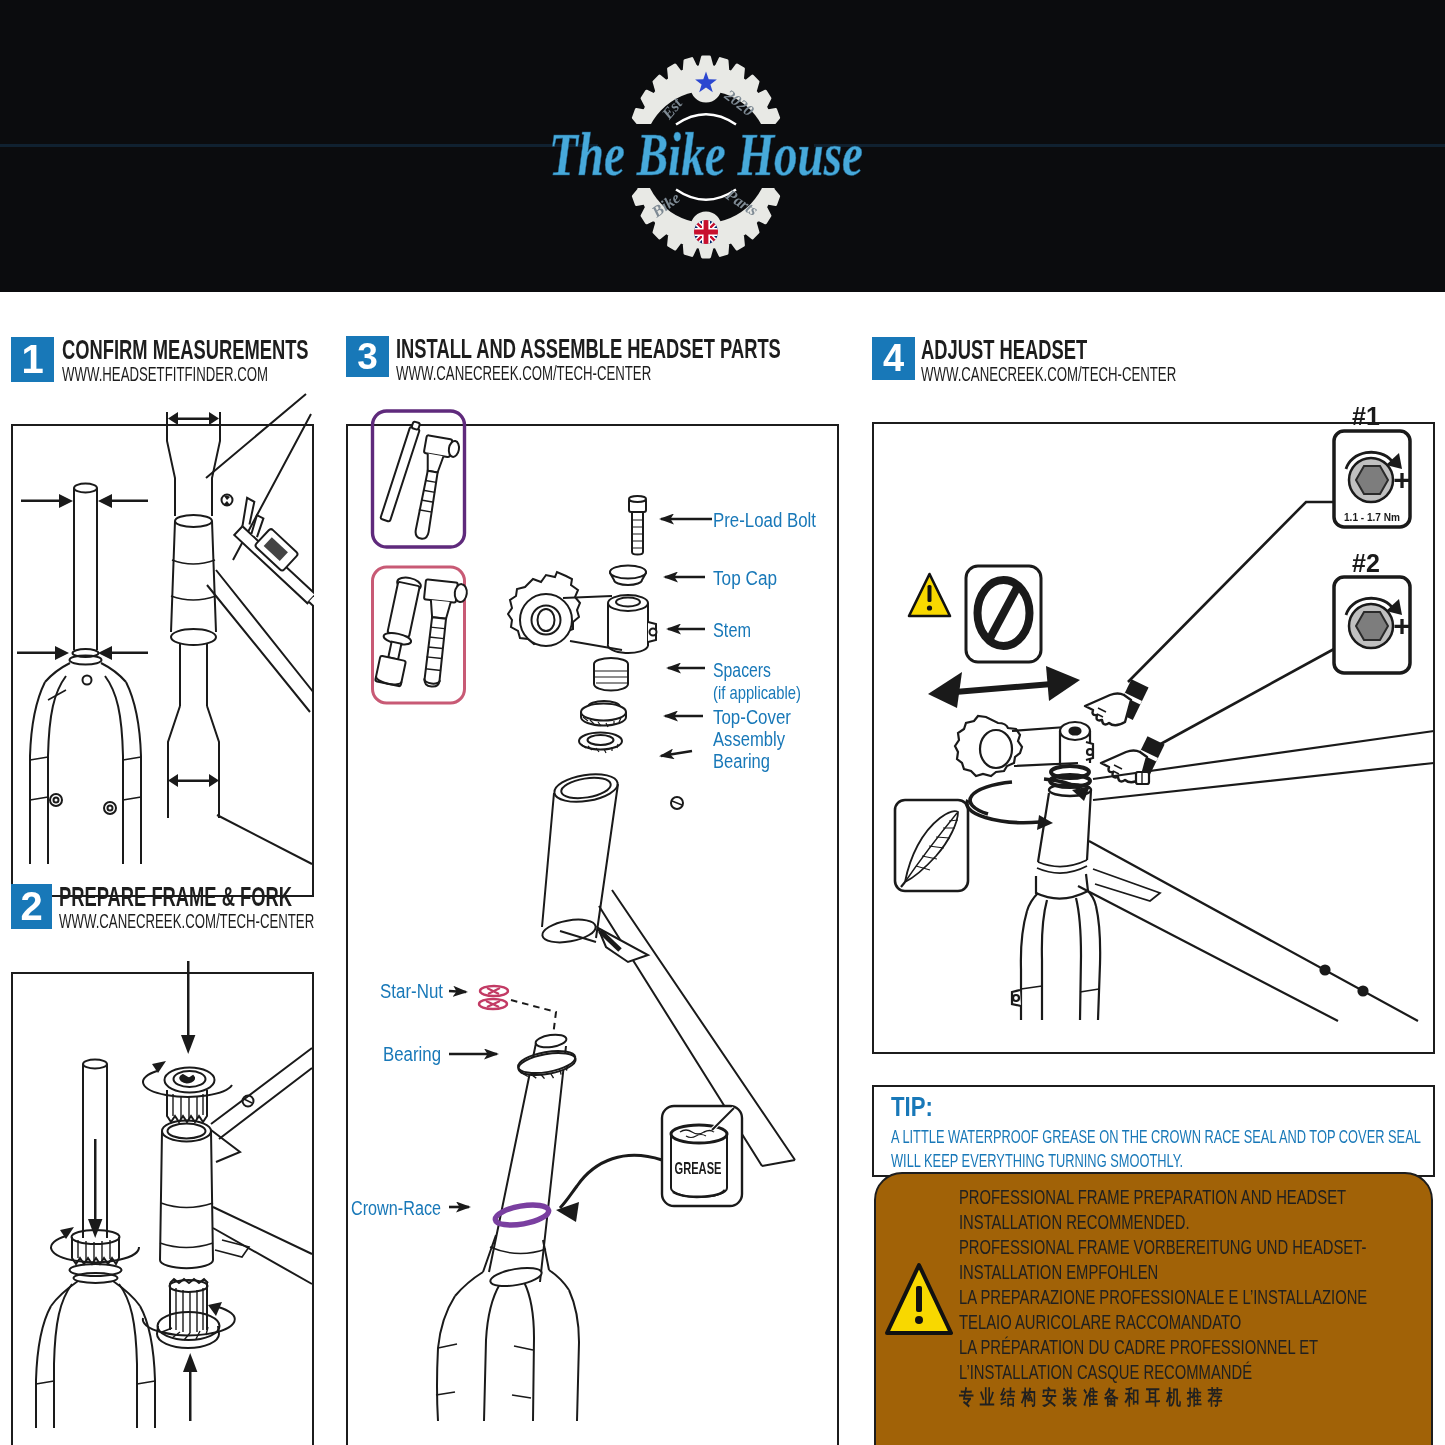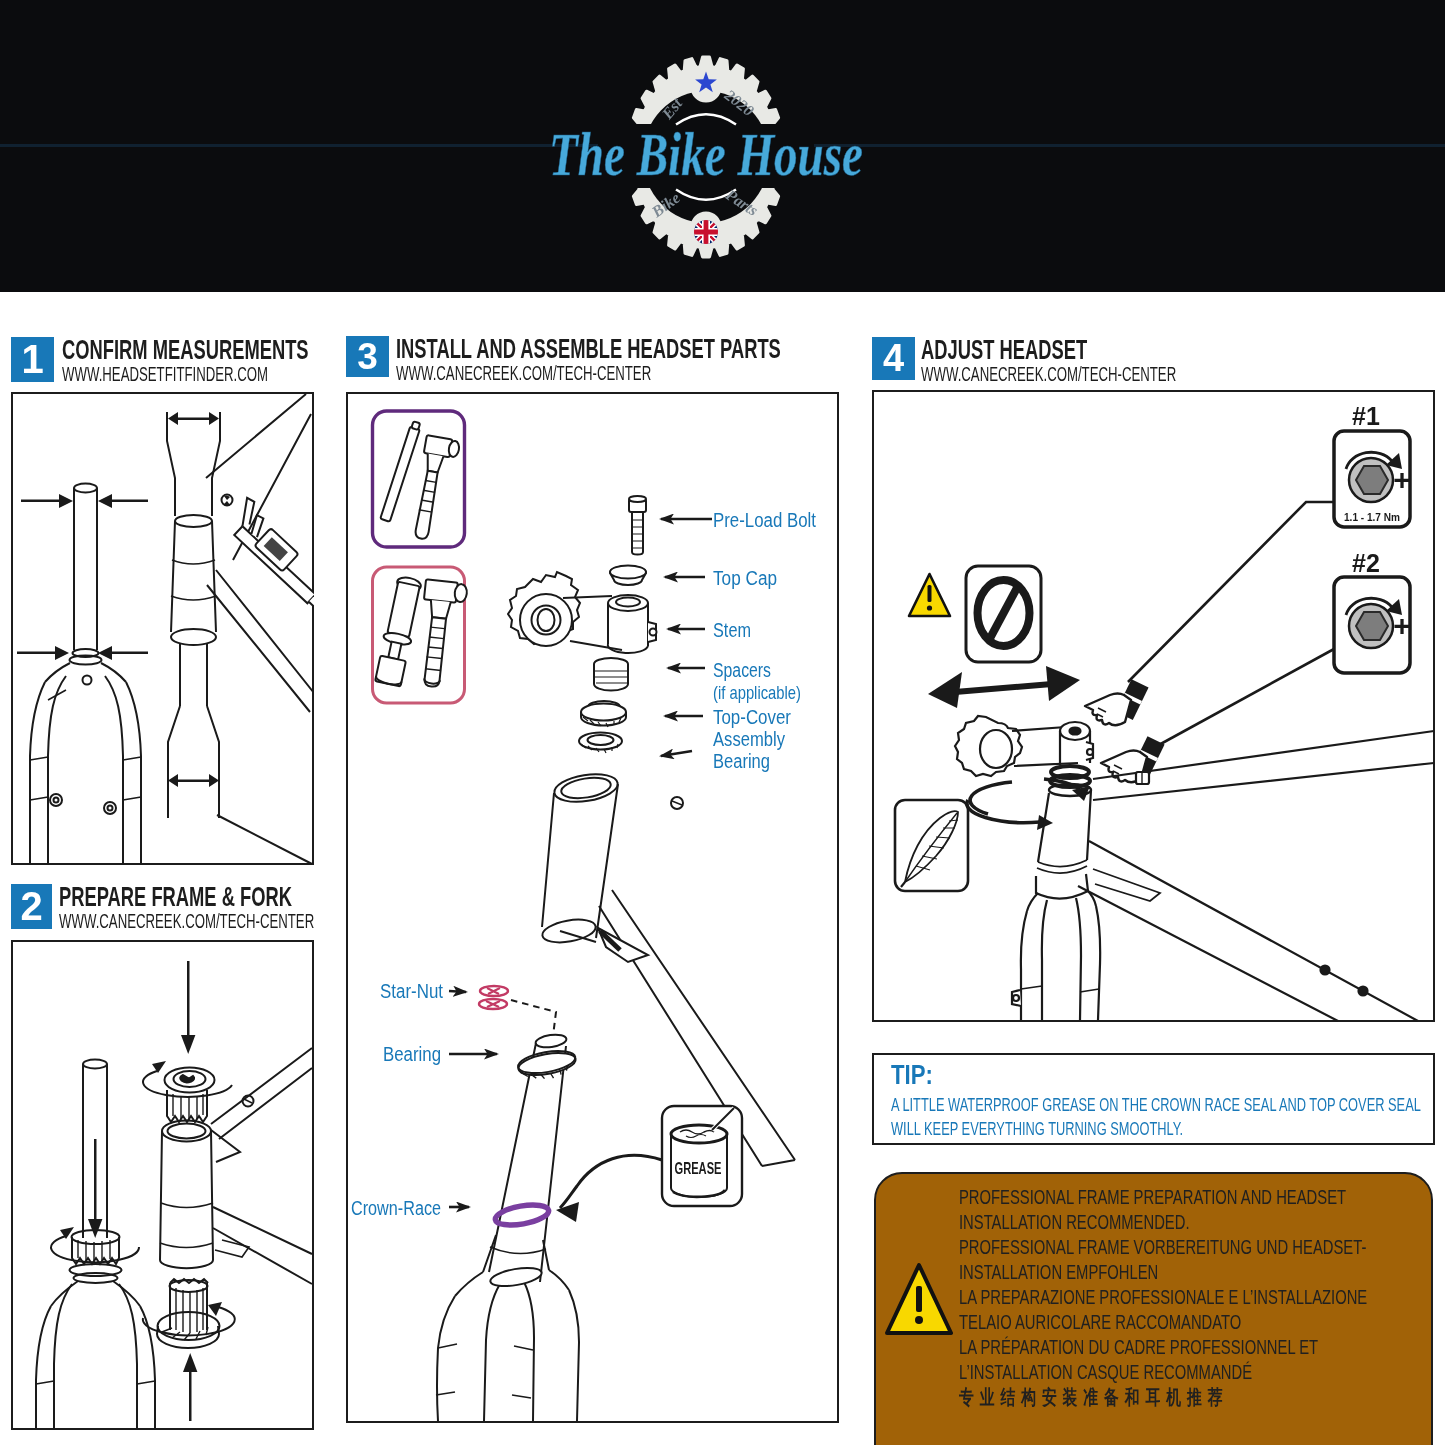--- a/index.html
+++ b/index.html
@@ -4,21 +4,21 @@
 <style>
   html,body{margin:0;padding:0;}
   body{width:1445px;height:1445px;position:relative;background:#ffffff;
        font-family:"Liberation Sans",sans-serif;overflow:hidden;}
   .abs{position:absolute;}
   .hdr-num{position:absolute;background:#1878b8;color:#fff;font-weight:bold;
            text-align:center;}
   .hdr-title{position:absolute;color:#1d1d1d;font-weight:bold;white-space:nowrap;
              transform-origin:0 0;}
   .hdr-sub{position:absolute;color:#1d1d1d;white-space:nowrap;transform-origin:0 0;}
-  .box{position:absolute;border:2.5px solid #1c1c1c;background:#fff;box-sizing:border-box;}
+  .box{position:absolute;border:2.5px solid #1c1c1c;background:#fff;box-sizing:border-box;margin-top:32px;}
 </style>
 </head>
 <body>
 
 <div class="abs" style="left:0;top:0;width:1445px;height:292px;background:#0b0c0e;overflow:hidden;">
   <div class="abs" style="left:0;top:144px;width:1445px;height:3px;background:#16334d;opacity:.55;"></div>
   <svg class="abs" style="left:0;top:0;" width="1445" height="292" viewBox="0 0 1445 292">
     <g id="logo">
 <g>
   <path d="M699.9,66.8 L702.5,57.1 L709.5,57.1 L712.1,66.8 L715.9,67.4 L720.1,58.6 L727.0,60.6 L727.8,70.8 L731.4,72.4 L737.0,65.0 L743.4,68.9 L742.4,79.1 L745.7,81.7 L752.4,76.1 L758.0,81.7 L755.2,91.3 L757.9,94.8 L765.5,91.2 L769.9,98.2 L765.5,106.8 L767.5,110.9 L775.6,109.6 L778.6,117.7 L772.8,124.8 L774.1,129.4 L782.2,130.4 L783.7,139.1 L776.8,144.4 L777.2,149.3 L784.9,152.5 L784.9,161.5 L777.2,164.7 L776.8,169.6 L783.7,174.9 L782.2,183.6 L774.1,184.6 L772.8,189.2 L778.6,196.3 L775.6,204.4 L767.5,203.1 L765.5,207.2 L769.9,215.8 L765.5,222.8 L757.9,219.2 L755.2,222.7 L758.0,232.3 L752.4,237.9 L745.7,232.3 L742.4,234.9 L743.4,245.1 L737.0,249.0 L731.4,241.6 L727.8,243.2 L727.0,253.4 L720.1,255.4 L715.9,246.6 L712.1,247.2 L709.5,256.9 L702.5,256.9 L699.9,247.2 L696.1,246.6 L691.9,255.4 L685.0,253.4 L684.2,243.2 L680.6,241.6 L675.0,249.0 L668.6,245.1 L669.6,234.9 L666.3,232.3 L659.6,237.9 L654.0,232.3 L656.8,222.7 L654.1,219.2 L646.5,222.8 L642.1,215.8 L646.5,207.2 L644.5,203.1 L636.4,204.4 L633.4,196.3 L639.2,189.2 L637.9,184.6 L629.8,183.6 L628.3,174.9 L635.2,169.6 L634.8,164.7 L627.1,161.5 L627.1,152.5 L634.8,149.3 L635.2,144.4 L628.3,139.1 L629.8,130.4 L637.9,129.4 L639.2,124.8 L633.4,117.7 L636.4,109.6 L644.5,110.9 L646.5,106.8 L642.1,98.2 L646.5,91.2 L654.1,94.8 L656.8,91.3 L654.0,81.7 L659.6,76.1 L666.3,81.7 L669.6,79.1 L668.6,68.9 L675.0,65.0 L680.6,72.4 L684.2,70.8 L685.0,60.6 L691.9,58.6 L696.1,67.4 Z" fill="#e8e9e5" stroke="#e8e9e5" stroke-width="3" stroke-linejoin="round"></path>

